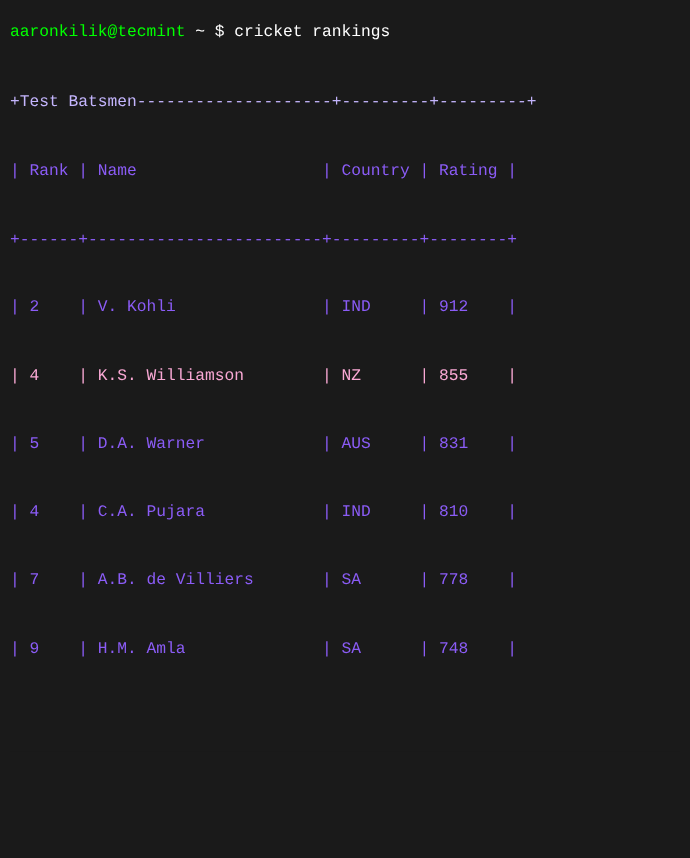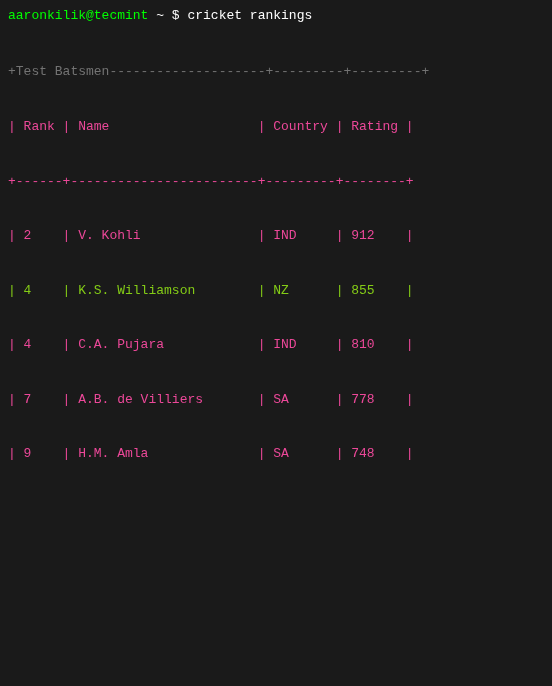--- a/index.html
+++ b/index.html
@@ -17,50 +17,52 @@
       padding: 8px;
     }
     .terminal {
       background-color: #1a1a1a;
       color: #ffffff;
     }
     .prompt-line {
       color: #ffffff;
       margin-bottom: 4px;
       white-space: pre;
+      margin-top: 10px;
     }
     .prompt-user {
       color: #00ff00;
     }
     .table-container {
       white-space: pre;
       line-height: 1.4;
     }
     .section-header {
-      color: #737373;
+      color: #c4b5fd;
     }
     .table-row {
-      color: #ec4899;
+      color: #8b5cf6;
     }
     .rank-4 {
-      color: #84cc16;
+      color: #f9a8d4;
     }
   </style>
 </head>
 <body>
 
 <div class="terminal">
   <div class="prompt-line"><span class="prompt-user">aaronkilik@tecmint</span><span> ~ </span><span>$ </span><span>cricket rankings</span></div>
 
   <div class="table-container">
     <div class="section-header">+Test Batsmen--------------------+---------+---------+</div>
     <div class="table-row">| Rank | Name                   | Country | Rating |</div>
     <div class="table-row">+------+------------------------+---------+--------+</div>
     <div class="table-row">| 2    | V. Kohli               | IND     | 912    |</div>
     <div class="table-row rank-4">| 4    | K.S. Williamson        | NZ      | 855    |</div>
+    <div class="table-row">| 5    | D.A. Warner            | AUS     | 831    |</div>
     <div class="table-row">| 4    | C.A. Pujara            | IND     | 810    |</div>
     <div class="table-row">| 7    | A.B. de Villiers       | SA      | 778    |</div>
     <div class="table-row">| 9    | H.M. Amla              | SA      | 748    |</div>
     
     
   </div>
 
 </div>
 
 </body></html>

